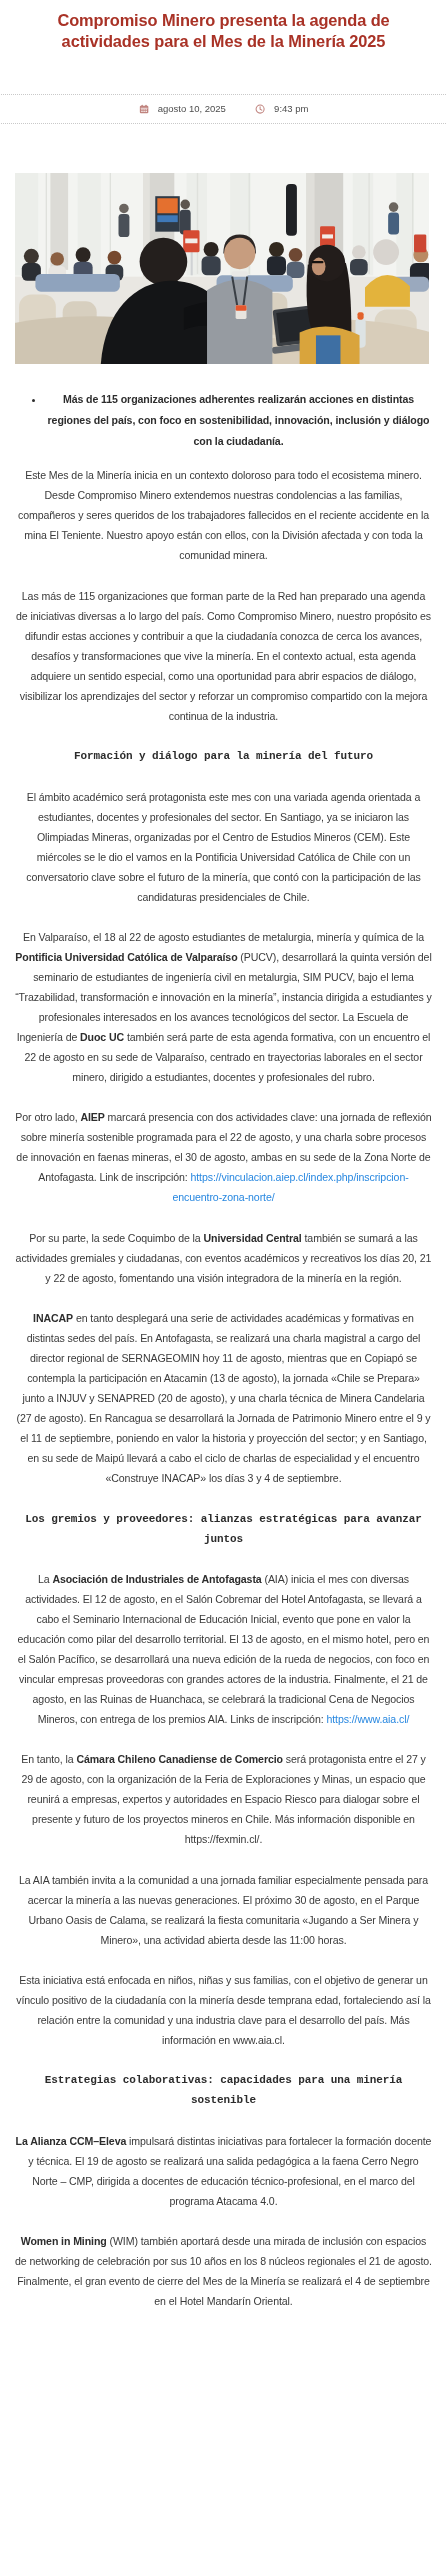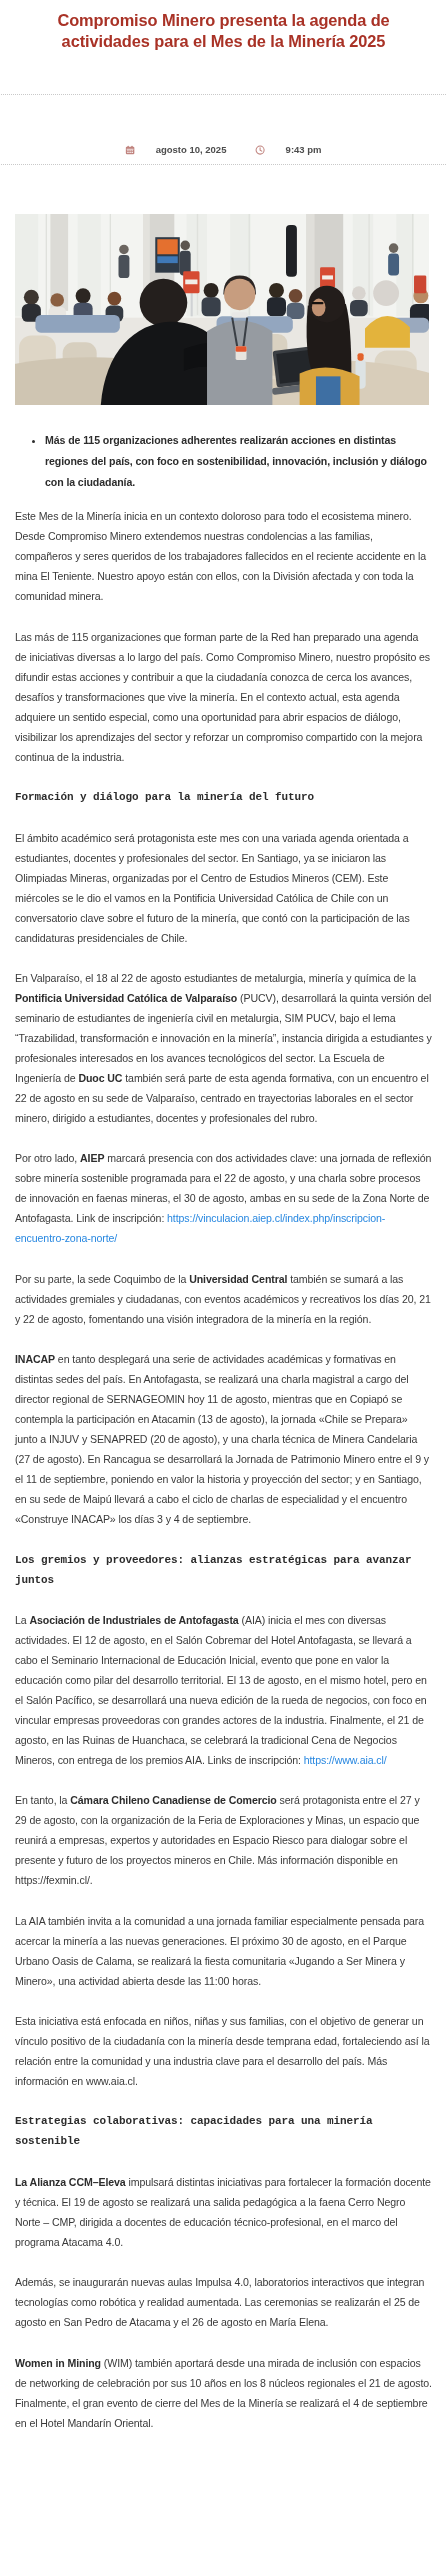--- a/index.html
+++ b/index.html
@@ -16,30 +16,30 @@
     text-align:center;letter-spacing:-0.1px;
     margin:9.5px auto 0;max-width:395px;
   }
   .meta-bar{
     margin:42px -16.4px 0;
     border-top:0.7px dotted #c9c9c9;
     border-bottom:0.7px dotted #c9c9c9;
     padding:8.9px 0;
     display:flex;justify-content:center;align-items:center;gap:29px;
   }
-  .meta-item{display:flex;align-items:center;gap:20px;font-size:9.5px;font-weight:700;color:#4d4d4d;margin-top:41px;}
+  .meta-item{display:flex;align-items:center;gap:9px;font-size:9.5px;font-weight:400;color:#4d4d4d;}
   .meta-item svg{display:block;}
   figure.featured{margin:49px 0 0;padding:0;}
   figure.featured svg{display:block;}
   ul.lead-list{margin:24.5px 0 13.6px;padding-left:30px;}
   ul.lead-list li{
     font-weight:700;color:#2d2d2d;
     font-size:10.6px;line-height:21px;letter-spacing:-0.1px;
   }
-  #article-body{font-size:10.6px;line-height:20px;letter-spacing:-0.1px;}
+  #article-body{font-size:10.6px;line-height:20px;letter-spacing:-0.1px;text-align:center;}
   #article-body p{margin:0 0 20.4px;}
   #article-body h2.section-heading{
     font-size:11px;line-height:20px;font-weight:700;color:#2c2c2c;
     margin:0 0 20.4px;letter-spacing:-0.1px;font-family:Liberation Mono, monospace;
   }
   #article-body a.body-link{color:#2787e0;text-decoration:none;word-break:break-word;}
   #article-body strong{color:#2d2d2d;}
 </style>
 </head>
 <body>
@@ -205,18 +205,17 @@
       <p><span>Por otro lado, </span><strong>AIEP</strong><span> marcará presencia con dos actividades clave: una jornada de reflexión sobre minería sostenible programada para el 22 de agosto, y una charla sobre procesos de innovación en faenas mineras, el 30 de agosto, ambas en su sede de la Zona Norte de Antofagasta. Link de inscripción: </span><a href="#" class="body-link">https://vinculacion.aiep.cl/index.php/inscripcion-encuentro-zona-norte/</a></p>
       <p><span>Por su parte, la sede Coquimbo de la </span><strong>Universidad Central</strong><span> también se sumará a las actividades gremiales y ciudadanas, con eventos académicos y recreativos los días 20, 21 y 22 de agosto, fomentando una visión integradora de la minería en la región.</span></p>
       <p><strong>INACAP</strong><span> en tanto desplegará una serie de actividades académicas y formativas en distintas sedes del país. En Antofagasta, se realizará una charla magistral a cargo del director regional de SERNAGEOMIN hoy 11 de agosto, mientras que en Copiapó se contempla la participación en Atacamin (13 de agosto), la jornada «Chile se Prepara» junto a INJUV y SENAPRED (20 de agosto), y una charla técnica de Minera Candelaria (27 de agosto). En Rancagua se desarrollará la Jornada de Patrimonio Minero entre el 9 y el 11 de septiembre, poniendo en valor la historia y proyección del sector; y en Santiago, en su sede de Maipú llevará a cabo el ciclo de charlas de especialidad y el encuentro «Construye INACAP» los días 3 y 4 de septiembre.</span></p>
       <h2 class="section-heading">Los gremios y proveedores: alianzas estratégicas para avanzar juntos</h2>
       <p><span>La </span><strong>Asociación de Industriales de Antofagasta</strong><span> (AIA) inicia el mes con diversas actividades. El 12 de agosto, en el Salón Cobremar del Hotel Antofagasta, se llevará a cabo el Seminario Internacional de Educación Inicial, evento que pone en valor la educación como pilar del desarrollo territorial.  El 13 de agosto, en el mismo hotel, pero en el Salón Pacífico, se desarrollará una nueva edición de la rueda de negocios, con foco en vincular empresas proveedoras con grandes actores de la industria. Finalmente, el 21 de agosto, en las Ruinas de Huanchaca, se celebrará la tradicional Cena de Negocios Mineros, con entrega de los premios AIA. Links de inscripción: </span><a href="#" class="body-link">https://www.aia.cl/</a></p>
       <p><span>En tanto, la </span><strong>Cámara Chileno Canadiense de Comercio</strong><span> será protagonista entre el 27 y 29 de agosto, con la organización de la Feria de Exploraciones y Minas, un espacio que reunirá a empresas, expertos y autoridades en Espacio Riesco para dialogar sobre el presente y futuro de los proyectos mineros en Chile. Más información disponible en https://fexmin.cl/.</span></p>
       <p><span>La AIA también invita a la comunidad a una jornada familiar especialmente pensada para acercar la minería a las nuevas generaciones. El próximo 30 de agosto, en el Parque Urbano Oasis de Calama, se realizará la fiesta comunitaria «Jugando a Ser Minera y Minero», una actividad abierta desde las 11:00 horas.</span></p>
       <p><span>Esta iniciativa está enfocada en niños, niñas y sus familias, con el objetivo de generar un vínculo positivo de la ciudadanía con la minería desde temprana edad, fortaleciendo así la relación entre la comunidad y una industria clave para el desarrollo del país. Más información en www.aia.cl.</span></p>
       <h2 class="section-heading">Estrategias colaborativas: capacidades para una minería sostenible</h2>
       <p><strong>La Alianza CCM–Eleva</strong><span> impulsará distintas iniciativas para fortalecer la formación docente y técnica. El 19 de agosto se realizará una salida pedagógica a la faena Cerro Negro Norte – CMP, dirigida a docentes de educación técnico-profesional, en el marco del programa Atacama 4.0.</span></p>
-      <p><span>Además, se inaugurarán nuevas aulas Impulsa 4.0, laboratorios interactivos que integran tecnologías como robótica y realidad aumentada. Las ceremonias se realizarán el 25 de agosto en San Pedro de Atacama y el 26 de agosto en María Elena.</span></p>
       <p><strong>Women in Mining</strong><span> (WIM) también aportará desde una mirada de inclusión con espacios de networking de celebración por sus 10 años en los 8 núcleos regionales el 21 de agosto. Finalmente, el gran evento de cierre del Mes de la Minería se realizará el 4 de septiembre en el Hotel Mandarín Oriental.</span></p>
     </div>
 
 </div>
 
 
 </body></html>

